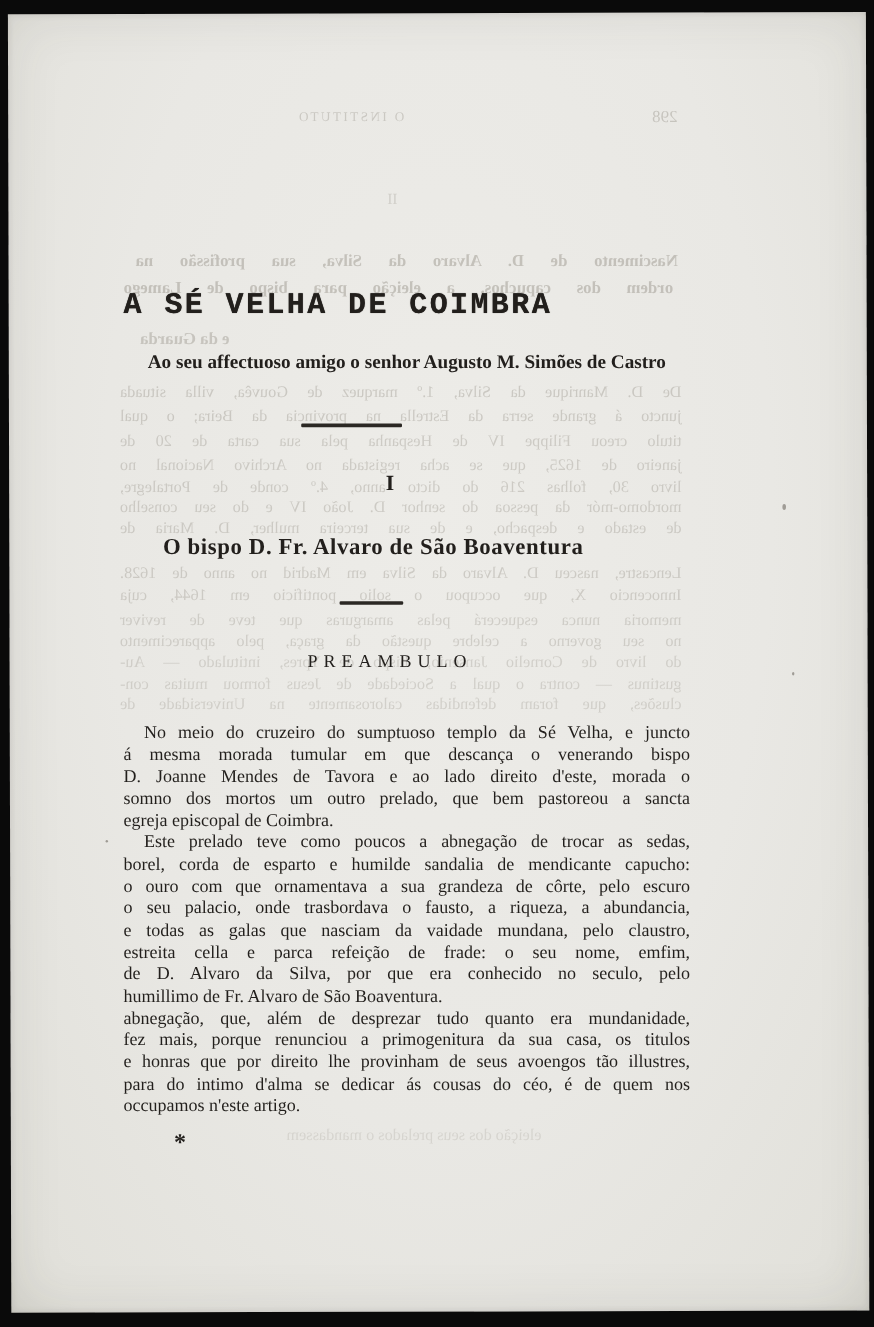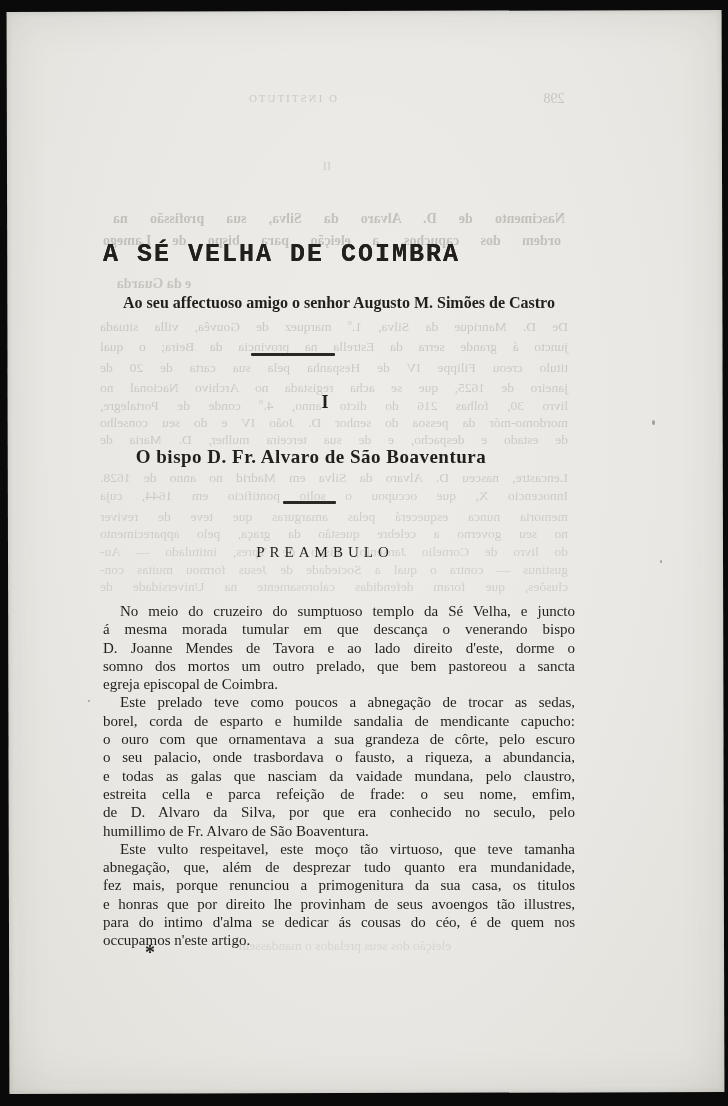--- a/index.html
+++ b/index.html
@@ -81,36 +81,35 @@
     <div class="heading">O bispo D. Fr. Alvaro de São Boaventura</div>
 
     <div class="rule rule2"></div>
 
     <div class="preambulo">PREAMBULO</div>
 
     <div class="bodytext" id="body-text">
         <div>
           <div class="bline first">No meio do cruzeiro do sumptuoso templo da Sé Velha, e juncto</div>
           <div class="bline">á mesma morada tumular em que descança o venerando bispo</div>
-          <div class="bline">D. Joanne Mendes de Tavora e ao lado direito d'este, dorme o</div>
+          <div class="bline">D. Joanne Mendes de Tavora e ao lado direito d'este, morada o</div>
           <div class="bline">somno dos mortos um outro prelado, que bem pastoreou a sancta</div>
           <div class="bline last">egreja episcopal de Coimbra.</div>
         </div>
         <div>
           <div class="bline first">Este prelado teve como poucos a abnegação de trocar as sedas,</div>
           <div class="bline">borel, corda de esparto e humilde sandalia de mendicante capucho:</div>
           <div class="bline">o ouro com que ornamentava a sua grandeza de côrte, pelo escuro</div>
           <div class="bline">o seu palacio, onde trasbordava o fausto, a riqueza, a abundancia,</div>
           <div class="bline">e todas as galas que nasciam da vaidade mundana, pelo claustro,</div>
           <div class="bline">estreita cella e parca refeição de frade: o seu nome, emfim,</div>
           <div class="bline">de D. Alvaro da Silva, por que era conhecido no seculo, pelo</div>
           <div class="bline last">humillimo de Fr. Alvaro de São Boaventura.</div>
         </div>
         <div>
-          <div class="bline first">Este vulto respeitavel, este moço tão virtuoso, que teve tamanha</div>
           <div class="bline">abnegação, que, além de desprezar tudo quanto era mundanidade,</div>
           <div class="bline">fez mais, porque renunciou a primogenitura da sua casa, os titulos</div>
           <div class="bline">e honras que por direito lhe provinham de seus avoengos tão illustres,</div>
           <div class="bline">para do intimo d'alma se dedicar ás cousas do céo, é de quem nos</div>
           <div class="bline last">occupamos n'este artigo.</div>
         </div>
       </div>
 
     <div class="footmark">*</div>
 

